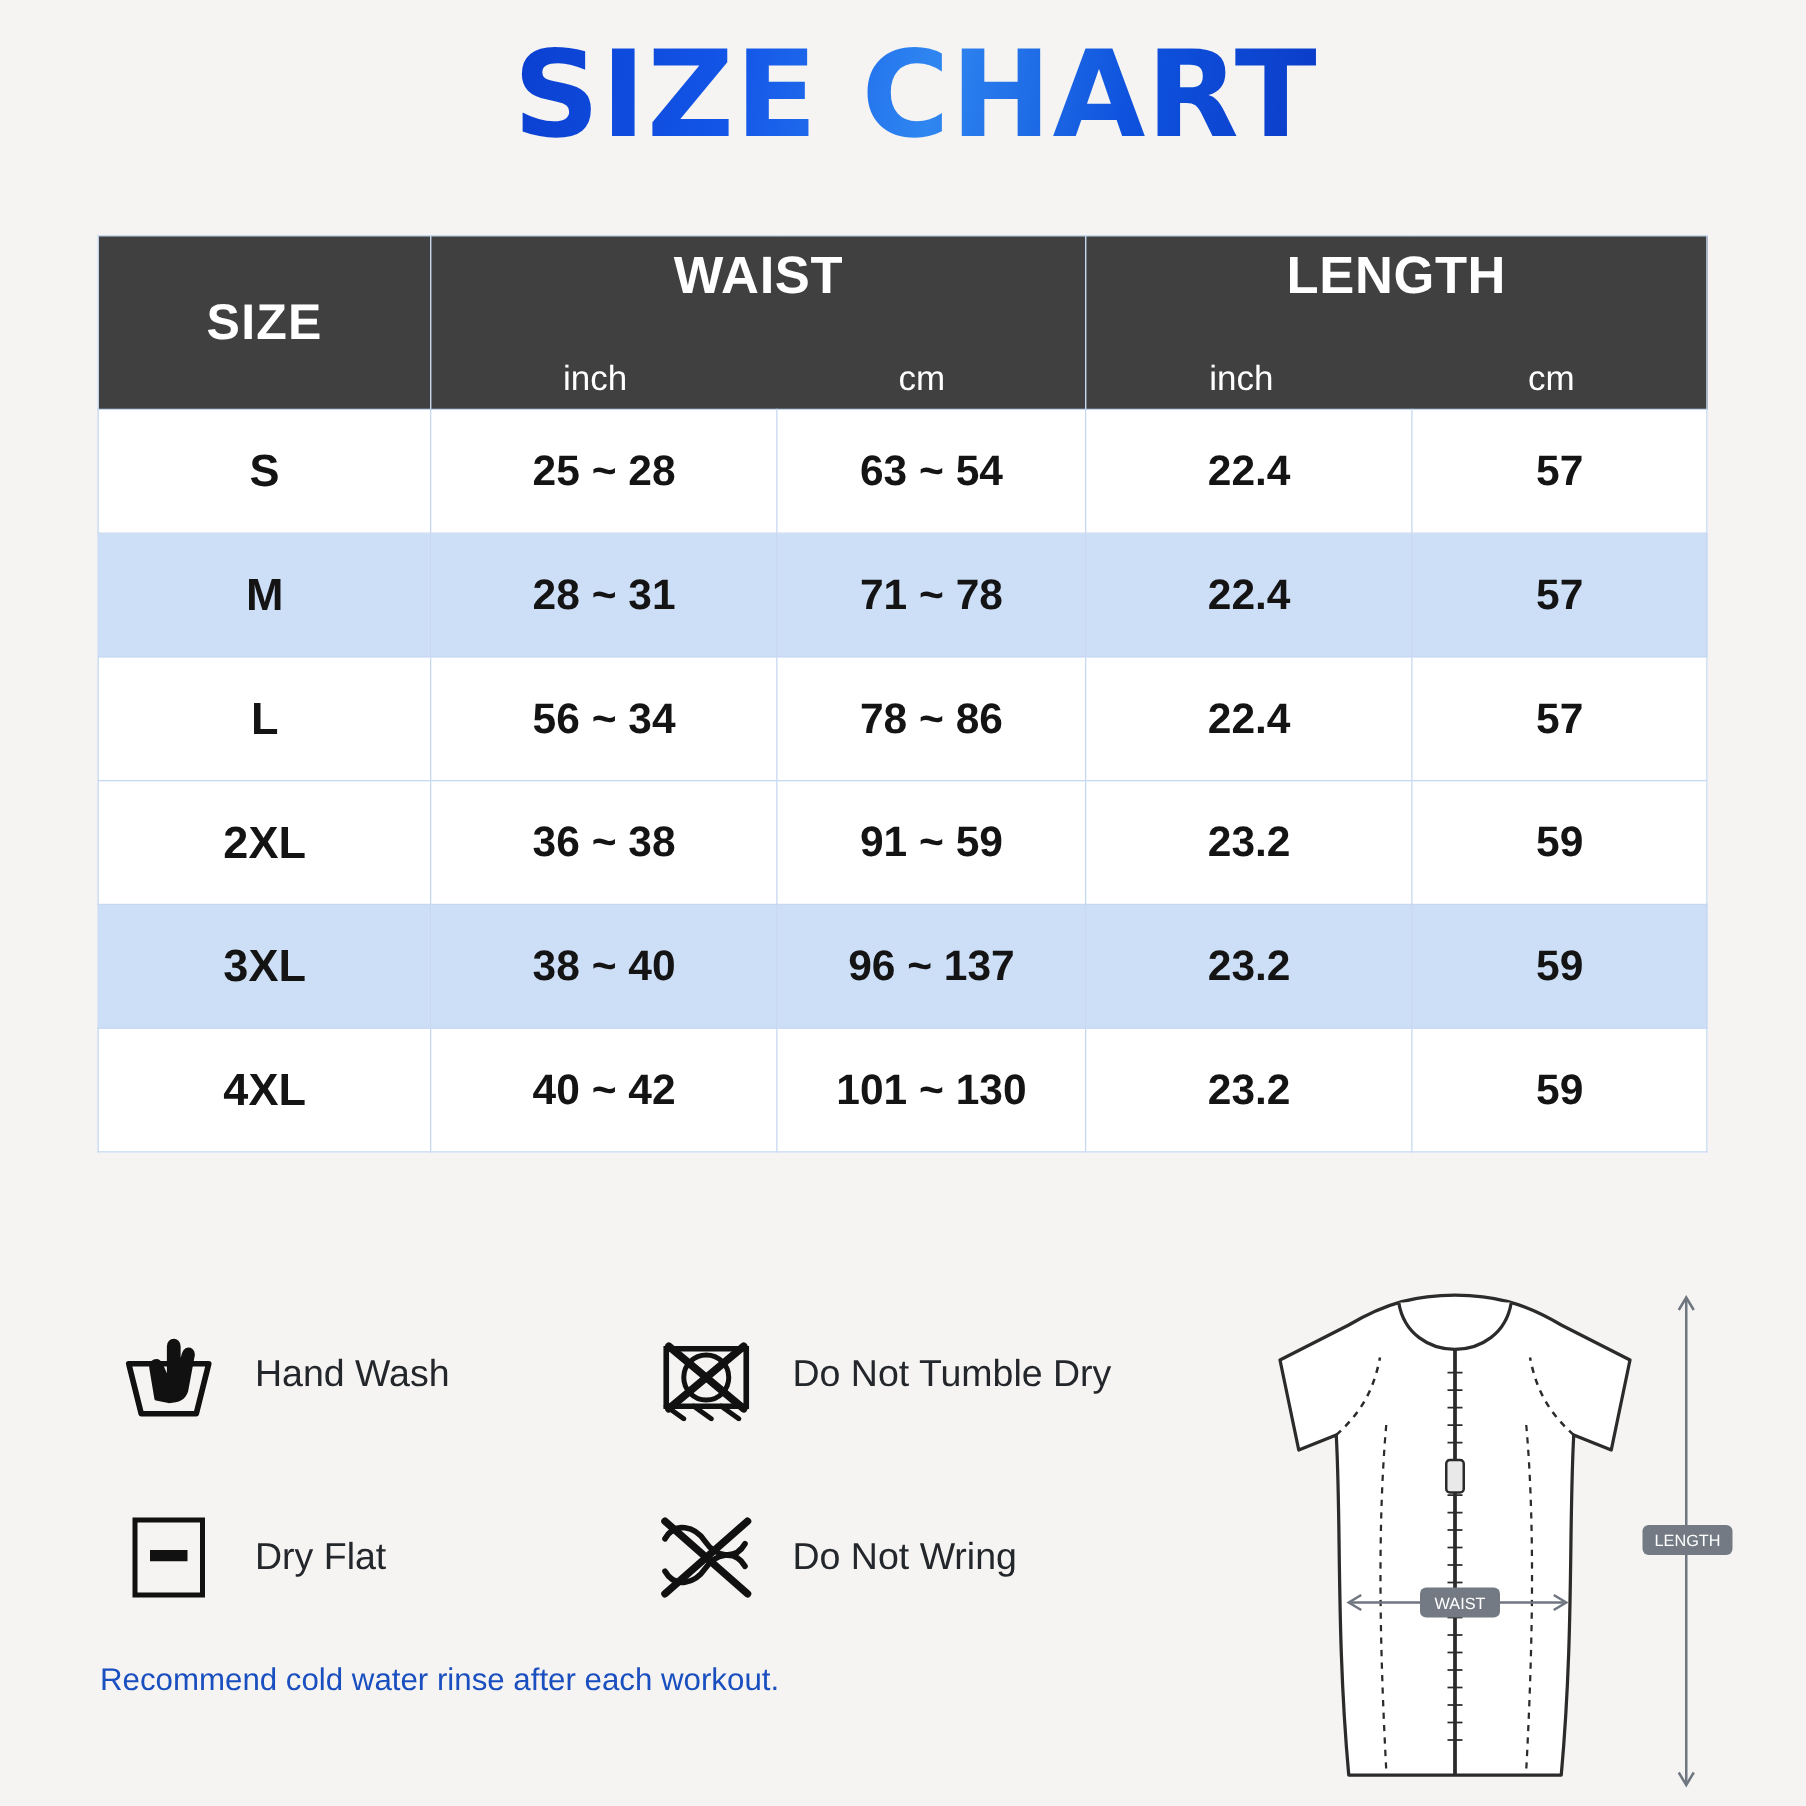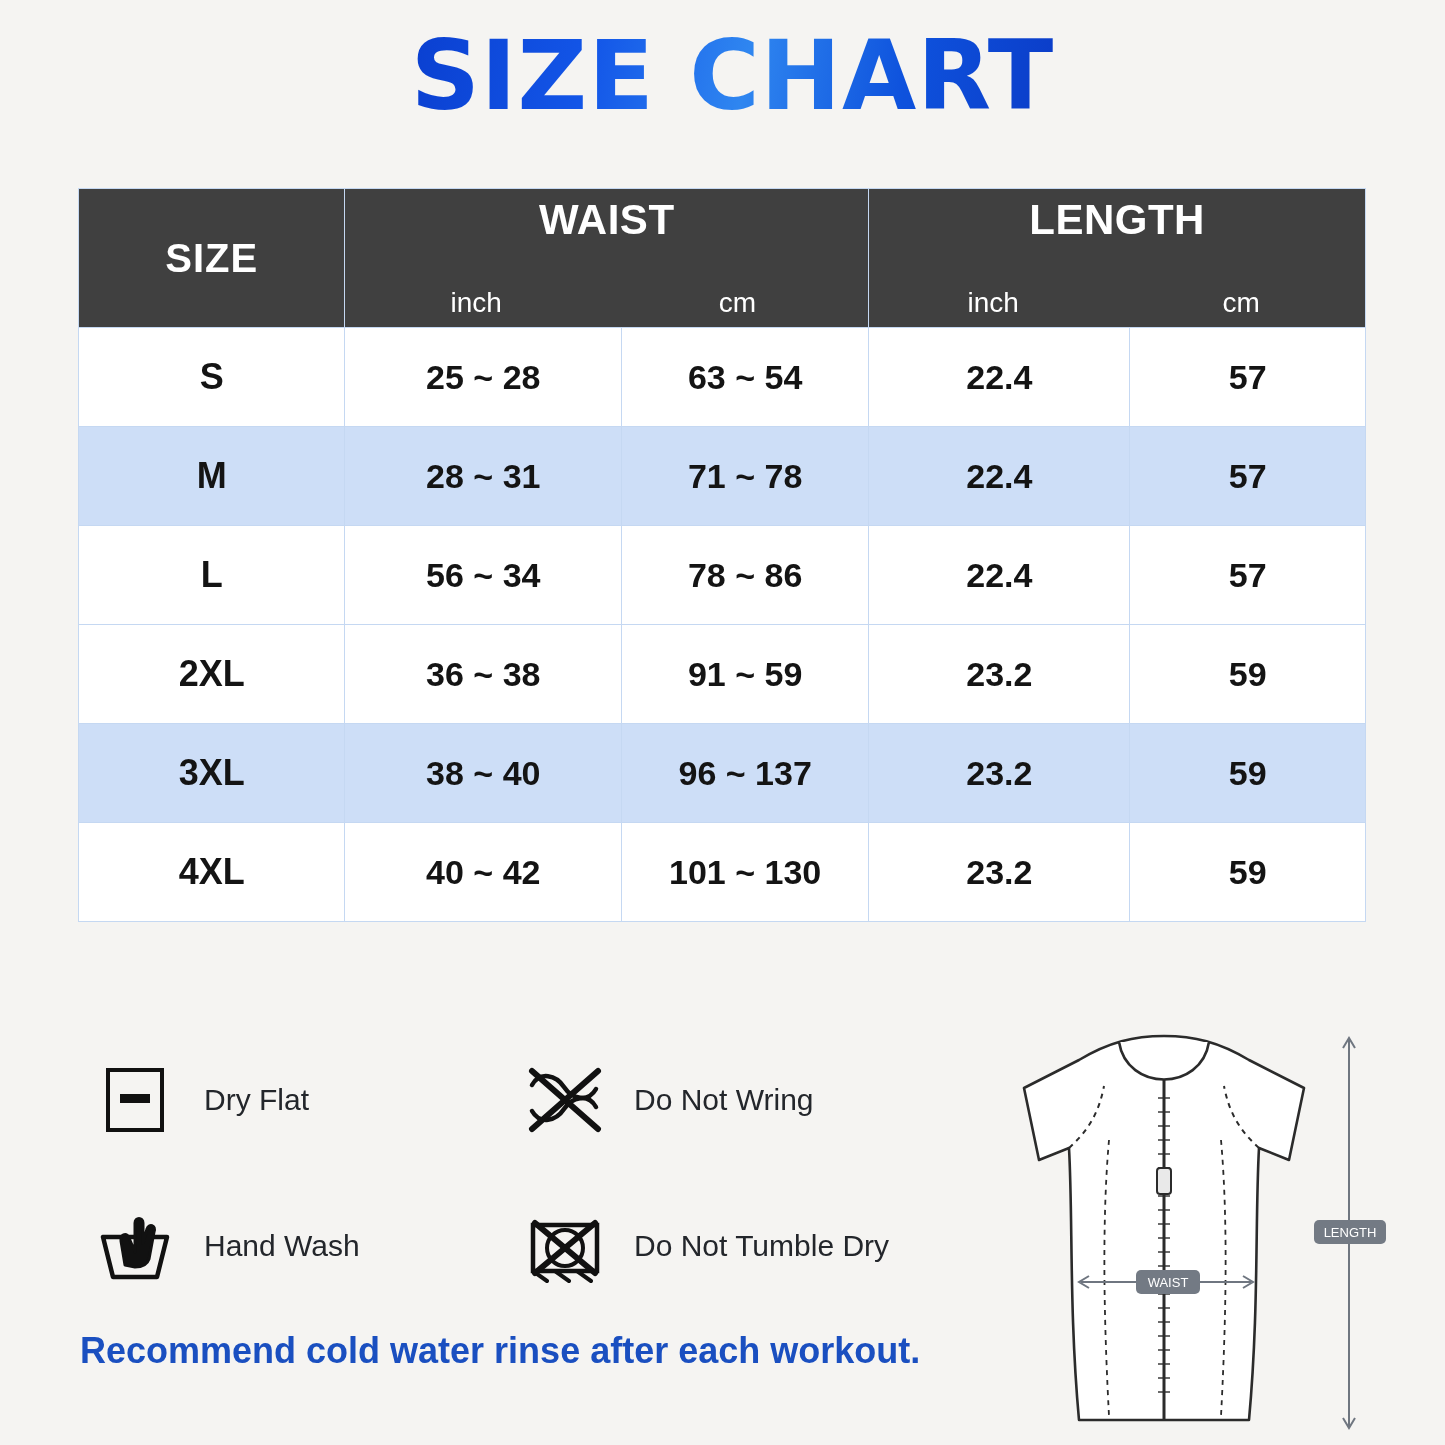--- a/index.html
+++ b/index.html
@@ -132,22 +132,22 @@
     font-size: 30px;
     color: #23262b;
     margin-left: 22px;
     font-family: "Liberation Sans", sans-serif;
   }
 
   .recommend {
     position: absolute;
     left: 80px;
     top: 1330px;
-    font-size: 36px;
-    font-weight: bold;
+    font-size: 25px;
+    font-weight: normal;
     color: #1a4fc0;
     font-family: "Liberation Sans", sans-serif;
   }
 
   
   .garment {
     position: absolute;
     right: 56px;
     top: 1020px;
     width: 430px;
@@ -241,64 +241,64 @@
         </tr>
       </tbody>
     </table>
   </div>
 
   <div class="care">
 
     <div class="care-row">
       <div class="care-item">
         <div class="care-icon">
-          <svg width="70" height="72" viewBox="0 0 70 72">
-            <rect x="8" y="6" width="54" height="60" fill="none" stroke="#111" stroke-width="4"></rect>
-            <rect x="20" y="30" width="30" height="9" fill="#111"></rect>
-          </svg>
-        </div>
-        <div class="care-label">Dry Flat</div>
-      </div>
-
-      <div class="care-item">
-        <div class="care-icon">
-          <svg width="86" height="74" viewBox="0 0 86 74">
-            <path d="M10 22 C18 8, 34 12, 42 24 C50 36, 66 40, 74 26" fill="none" stroke="#111" stroke-width="4.5" stroke-linecap="round"></path>
-            <path d="M10 48 C18 62, 34 58, 42 46 C50 34, 66 30, 74 44" fill="none" stroke="#111" stroke-width="4.5" stroke-linecap="round"></path>
-            <line x1="10" y1="8" x2="76" y2="66" stroke="#111" stroke-width="6" stroke-linecap="round"></line>
-            <line x1="76" y1="8" x2="10" y2="66" stroke="#111" stroke-width="6" stroke-linecap="round"></line>
-          </svg>
-        </div>
-        <div class="care-label">Do Not Wring</div>
-      </div>
-    </div>
-
-    <div class="care-row">
-      <div class="care-item">
-        <div class="care-icon">
           <svg width="80" height="78" viewBox="0 0 80 78">
             <path d="M8 30 L72 30 L62 70 L18 70 Z" fill="none" stroke="#111" stroke-width="4.5" stroke-linejoin="round"></path>
             <path d="M30 58 L26 34 C25 28 31 25 34 31 L40 45 L40 16 C40 10 48 10 48 16 L48 36
                      L52 22 C54 16 61 18 59 25 L54 52 C52 58 46 60 40 60 Z" fill="#111" stroke="#111" stroke-width="3" stroke-linejoin="round"></path>
           </svg>
         </div>
         <div class="care-label">Hand Wash</div>
       </div>
 
       <div class="care-item">
         <div class="care-icon">
           <svg width="80" height="74" viewBox="0 0 80 74">
             <path d="M8 16 L72 16 L72 62 L8 62 Z" fill="none" stroke="#111" stroke-width="4.5"></path>
             <circle cx="40" cy="39" r="18" fill="none" stroke="#111" stroke-width="4"></circle>
             <path d="M8 62 L22 72 M30 62 L44 72 M52 62 L66 72" stroke="#111" stroke-width="4" stroke-linecap="round"></path>
             <line x1="10" y1="14" x2="70" y2="64" stroke="#111" stroke-width="6" stroke-linecap="round"></line>
             <line x1="70" y1="14" x2="10" y2="64" stroke="#111" stroke-width="6" stroke-linecap="round"></line>
           </svg>
         </div>
         <div class="care-label">Do Not Tumble Dry</div>
+      </div>
+    </div>
+
+    <div class="care-row">
+      <div class="care-item">
+        <div class="care-icon">
+          <svg width="70" height="72" viewBox="0 0 70 72">
+            <rect x="8" y="6" width="54" height="60" fill="none" stroke="#111" stroke-width="4"></rect>
+            <rect x="20" y="30" width="30" height="9" fill="#111"></rect>
+          </svg>
+        </div>
+        <div class="care-label">Dry Flat</div>
+      </div>
+
+      <div class="care-item">
+        <div class="care-icon">
+          <svg width="86" height="74" viewBox="0 0 86 74">
+            <path d="M10 22 C18 8, 34 12, 42 24 C50 36, 66 40, 74 26" fill="none" stroke="#111" stroke-width="4.5" stroke-linecap="round"></path>
+            <path d="M10 48 C18 62, 34 58, 42 46 C50 34, 66 30, 74 44" fill="none" stroke="#111" stroke-width="4.5" stroke-linecap="round"></path>
+            <line x1="10" y1="8" x2="76" y2="66" stroke="#111" stroke-width="6" stroke-linecap="round"></line>
+            <line x1="76" y1="8" x2="10" y2="66" stroke="#111" stroke-width="6" stroke-linecap="round"></line>
+          </svg>
+        </div>
+        <div class="care-label">Do Not Wring</div>
       </div>
     </div>
   </div>
 
   <div class="recommend">Recommend cold water rinse after each workout.</div>
 
   <div class="garment">
     <svg width="430" height="420" viewBox="0 0 430 420">
 
       <path d="M120 40 C150 22, 175 16, 205 16 C235 16, 260 22, 290 40

